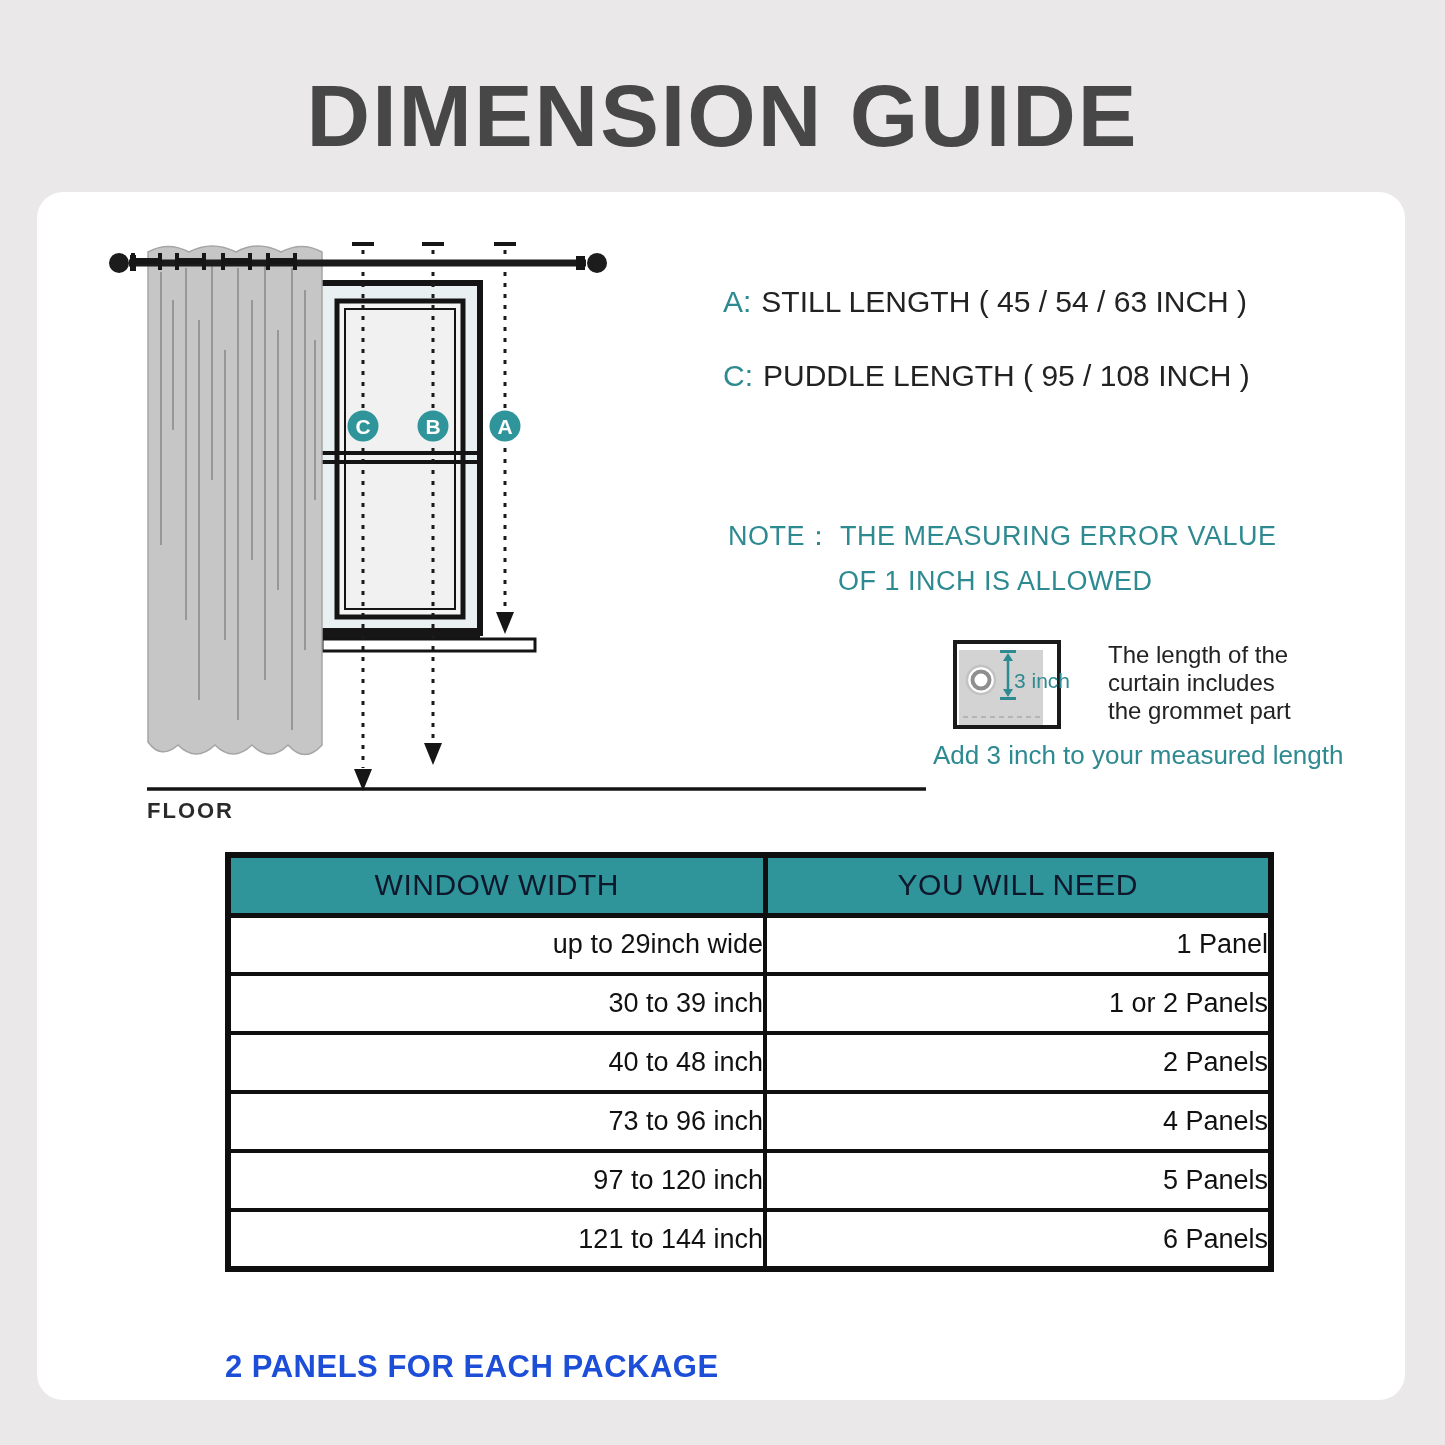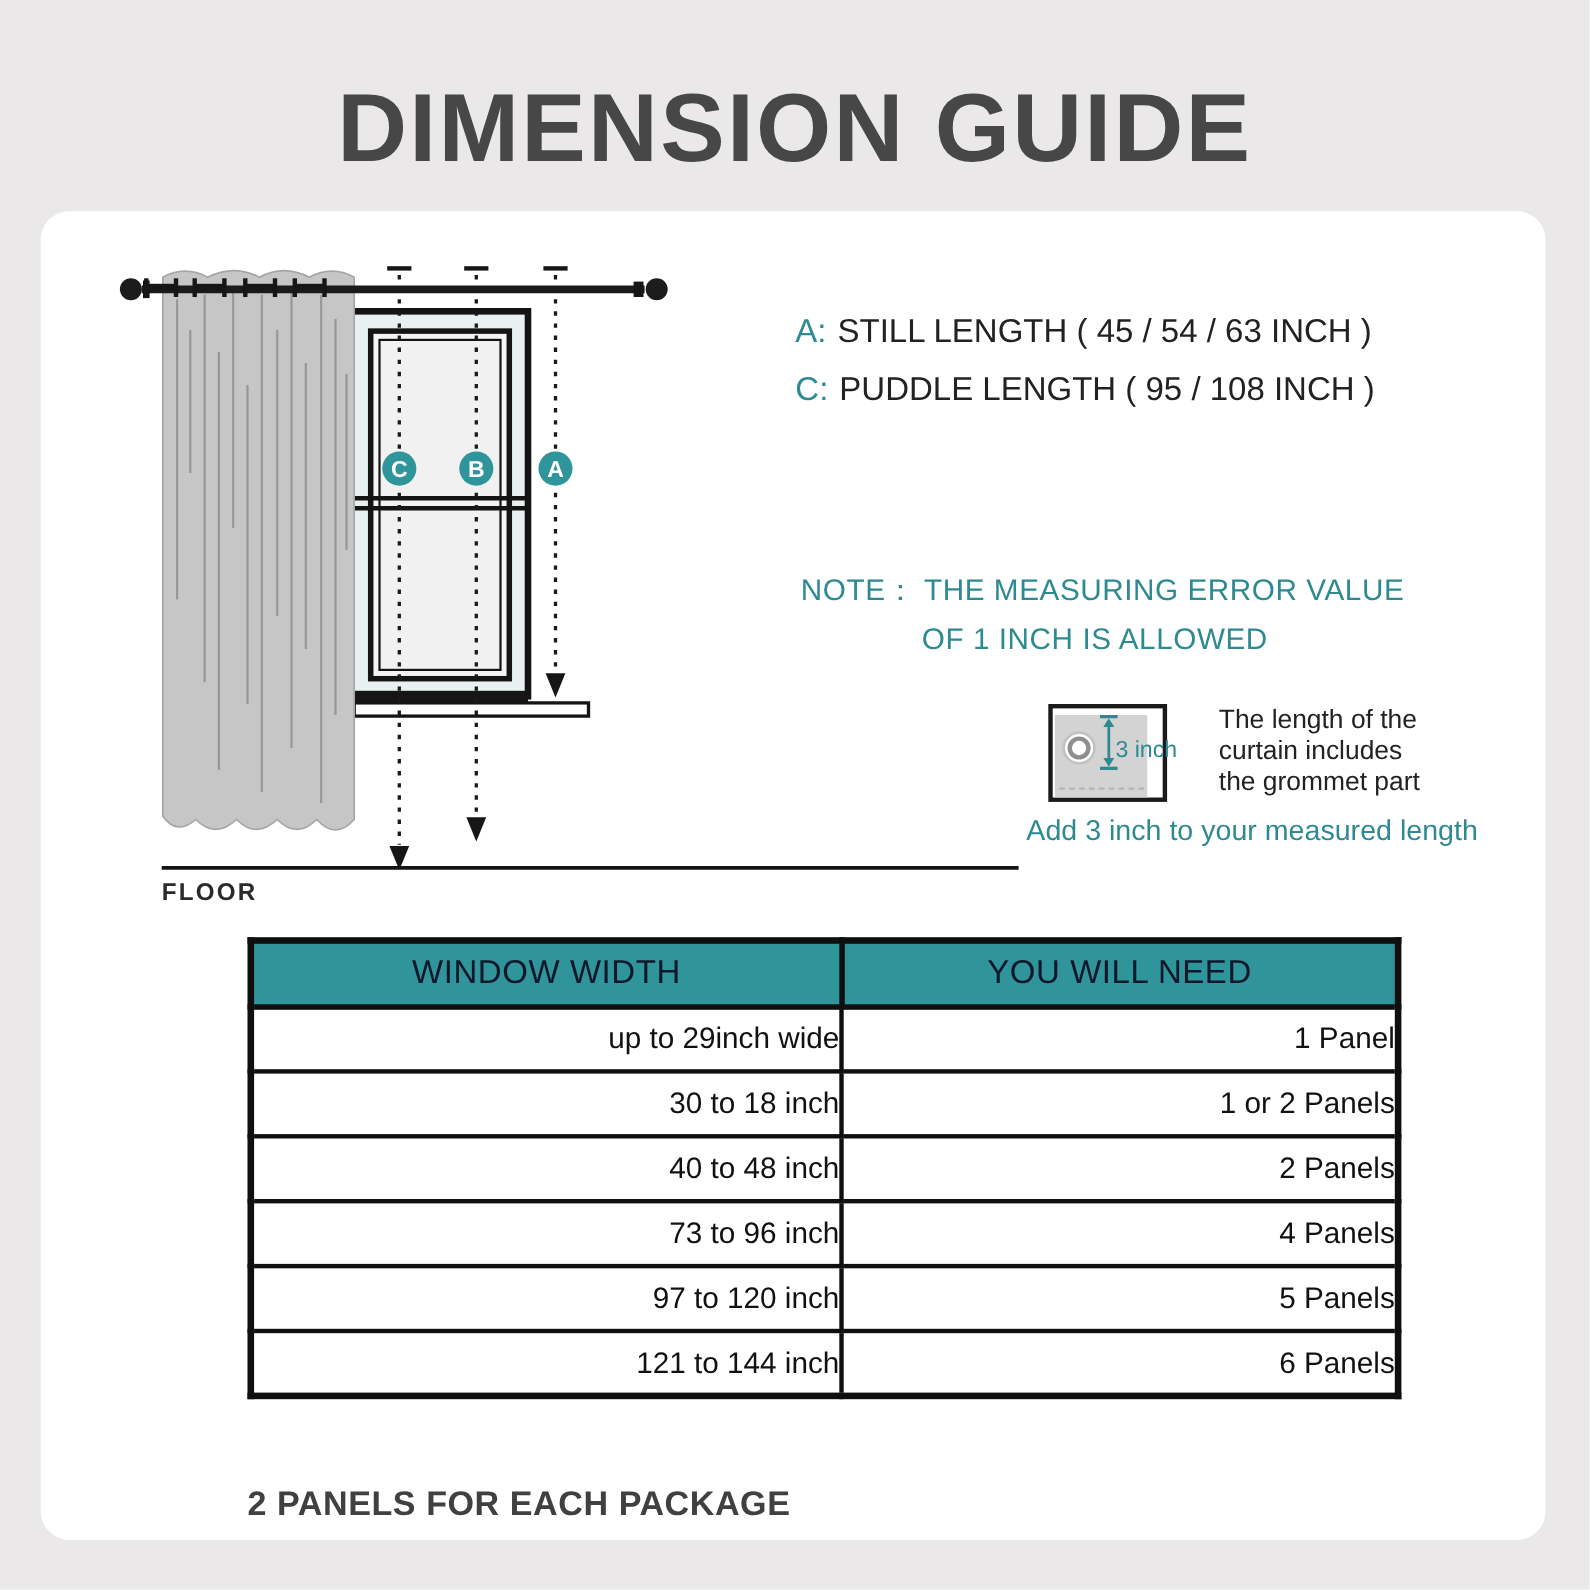--- a/index.html
+++ b/index.html
@@ -33,21 +33,21 @@
   .grommet-svg{left:945px;top:635px;}
   .ink-fill{fill:var(--ink);}
   .teal-fill{fill:var(--accent);}
   .teal-stroke{stroke:var(--accent);}
   .badge-dot{fill:var(--badge);}
   .badge-letter{fill:#ffffff;font-size:21px;font-weight:bold;text-anchor:middle;}
   .floor-text{fill:#2a2a2a;font-size:22px;font-weight:600;letter-spacing:2px;}
   .measure-text{font-size:21px;}
   
   .legend{
-    position:absolute;left:723px;top:285px;display:flex;flex-direction:column;gap:19px;
+    position:absolute;left:723px;top:285px;display:flex;flex-direction:column;gap:40px;
     font-size:30px;color:#222;white-space:nowrap;
   }
   .legend .key{color:var(--accent);margin-right:10px;}
   .note1{position:absolute;left:728px;top:518px;font-size:27px;color:var(--accent);letter-spacing:.5px;white-space:nowrap;}
   .note2{position:absolute;left:838px;top:566px;font-size:27px;color:var(--accent);letter-spacing:.5px;white-space:nowrap;}
   .grommet-desc{
     position:absolute;left:1108px;top:641px;
     font-size:24px;line-height:28px;color:#222;white-space:nowrap;
   }
   .grommet-tip{position:absolute;left:933px;top:740px;font-size:26px;color:var(--accent);white-space:nowrap;}
@@ -63,21 +63,21 @@
     border:5px solid #0f0f0f;text-align:center;
   }
   .size-table td{
     height:59px;font-size:27px;color:#111;text-align:right;
     border:4px solid #0f0f0f;background:#fff;
   }
   .col-w{width:537px;}
   .col-n{width:506px;}
   .table-caption{
     position:absolute;left:225px;top:1349px;
-    font-size:31px;font-weight:600;color:#404040;letter-spacing:.5px;
+    font-size:31px;font-weight:600;color:#1d4ed8;letter-spacing:.5px;
   }
 </style>
 </head>
 <body>
 
 <div class="stage">
 
   <div class="page-title">DIMENSION GUIDE</div>
 
   <div class="card"></div>
@@ -219,21 +219,21 @@
         <th>WINDOW WIDTH</th>
         <th>YOU WILL NEED</th>
       </tr>
     </thead>
     <tbody>
       <tr>
         <td>up to 29inch wide</td>
         <td>1 Panel</td>
       </tr>
       <tr>
-        <td>30 to 18 inch</td>
+        <td>30 to 39 inch</td>
         <td>1 or 2 Panels</td>
       </tr>
       <tr>
         <td>40 to 48 inch</td>
         <td>2 Panels</td>
       </tr>
       <tr>
         <td>73 to 96 inch</td>
         <td>4 Panels</td>
       </tr>

